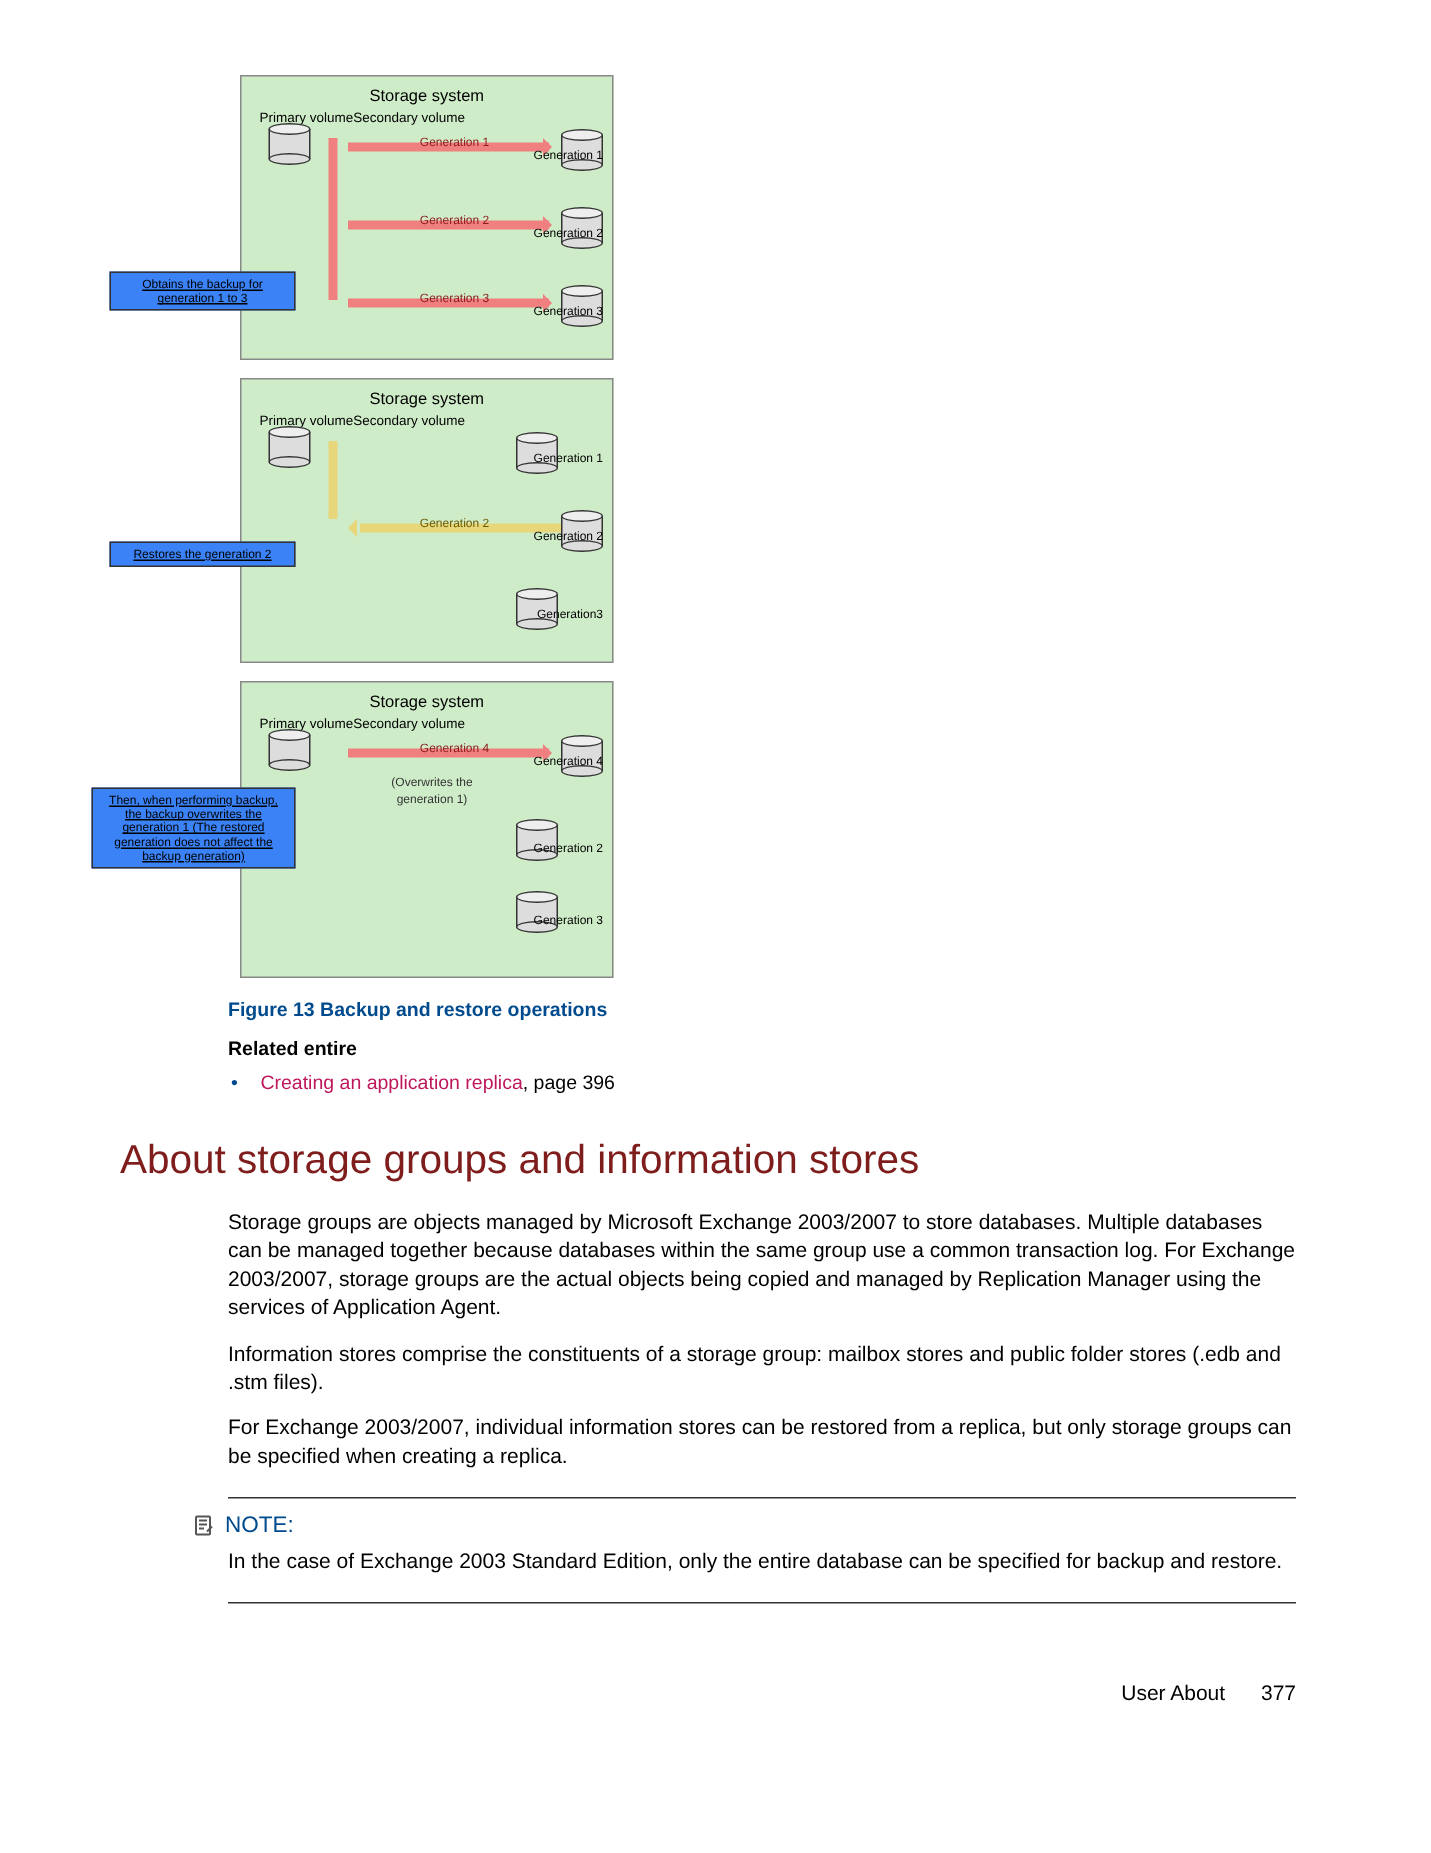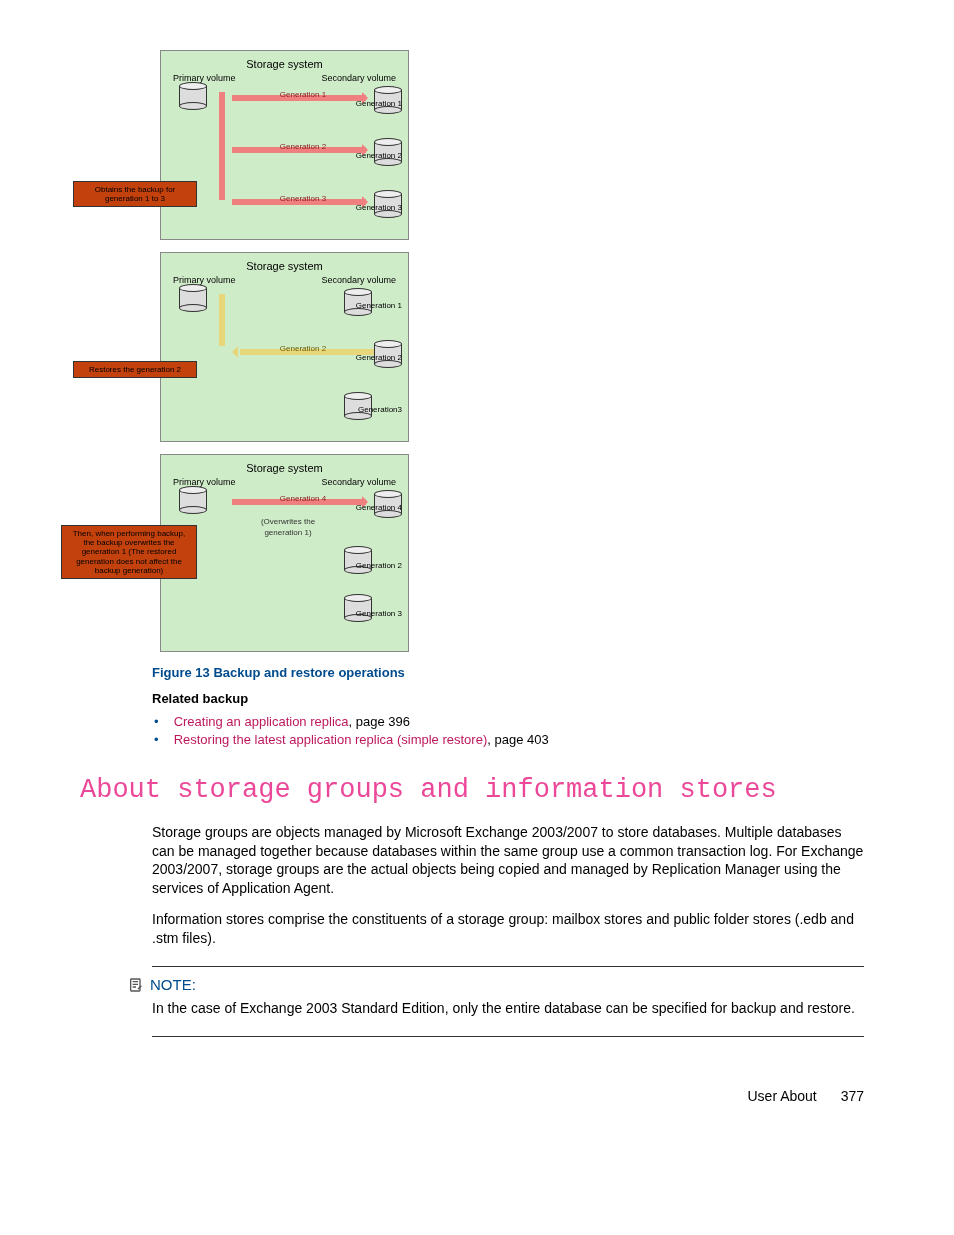--- a/index.html
+++ b/index.html
@@ -31,21 +31,20 @@
     font-size: 9px;
     font-family: Arial, sans-serif;
     padding: 6px 6px 10px 6px;
   }
   .diagram .title {
     text-align: center;
     font-size: 11px;
   }
   .diagram .cols {
     display: flex;
-    justify-content: space-between;
     padding: 0 6px;
   }
   .diagram .sublabel {
     font-size: 9px;
   }
   .cylinder {
     width: 28px;
     height: 26px;
     position: relative;
     margin-top: 4px;
@@ -121,48 +120,49 @@
   .arrow.yellow .txt { color: #6b5b00; }
   .vertical-trunk {
     position: absolute;
     width: 6px;
     background: #f08080;
     left: 0;
   }
   .callout {
     position: absolute;
     left: -88px;
-    background: #c2410c;
+    background: #3b82f6;
     border: 1px solid #333;
     font-size: 8px;
     text-align: center;
     padding: 3px 5px;
     width: 112px;
     line-height: 1.15;
+    text-decoration: underline;
   }
 
   
   .content { margin-left: 72px; }
   .fig-caption { color: #004b8d; font-size: 13px; font-weight: bold; margin: 10px 0 8px 0; }
   .subhead { font-weight: bold; font-size: 13px; margin-bottom: 6px; }
   ul.links { list-style: none; padding: 0; margin: 0 0 24px 0; }
   ul.links li::before {
     content: "•";
     color: #004b8d;
     display: inline-block;
     width: 16px;
     margin-left: 2px;
   }
   a.doc-link { color: #be185d; text-decoration: none; }
   h1.section {
-    color: #ec4899;
+    color: #7f1d1d;
     font-weight: normal;
     font-size: 27px;
     margin: 10px 0 14px -72px;
-    font-family: Liberation Mono, monospace;
+    font-family: Liberation Sans, sans-serif;
   }
   p.body { font-size: 14px; margin: 0 0 12px 0; line-height: 1.35; }
   .note-rule { border: none; border-top: 1px solid #333; margin: 18px 0 8px 0; width: 100%; }
   .note-head {
     color: #004b8d;
     font-size: 15px;
     display: flex;
     align-items: center;
     gap: 6px;
     margin-left: -24px;
@@ -346,34 +346,32 @@
           <span class="lbl" style="position:absolute; right:-2px; top:130px;">Generation 3</span>
         </div>
       </div>
       <div class="callout" style="top:70px; width:124px; left:-100px;">Then, when performing backup, the backup overwrites the generation 1 (The restored generation does not affect the backup generation)</div>
     </div>
 
   </div>
 
   <div class="content">
     <div class="fig-caption">Figure 13 Backup and restore operations</div>
-    <div class="subhead">Related backup</div>
+    <div class="subhead">Related entire</div>
     <ul class="links">
       <li>
         <a class="doc-link">Creating an application replica</a><span>, page 396</span>
       </li>
-      <li>
-        <a class="doc-link">Restoring the latest application replica (simple restore)</a><span>, page 403</span>
-      </li>
     </ul>
 
     <h1 class="section">About storage groups and information stores</h1>
 
     <p class="body">Storage groups are objects managed by Microsoft Exchange 2003/2007 to store databases. Multiple databases can be managed together because databases within the same group use a common transaction log. For Exchange 2003/2007, storage groups are the actual objects being copied and managed by Replication Manager using the services of Application Agent.</p>
     <p class="body">Information stores comprise the constituents of a storage group: mailbox stores and public folder stores (.edb and .stm files).</p>
+    <p class="body">For Exchange 2003/2007, individual information stores can be restored from a replica, but only storage groups can be specified when creating a replica.</p>
 
     <hr class="note-rule">
     <div class="note-head">
       <span class="note-icon">
         <svg viewBox="0 0 24 24" width="16" height="16" fill="none" stroke="currentColor" stroke-width="2">
           <rect x="4" y="3" width="14" height="18" rx="1"></rect>
           <path d="M7 7h8M7 11h8M7 15h5"></path>
           <path d="M15 18l5-5"></path>
         </svg>
       </span>

